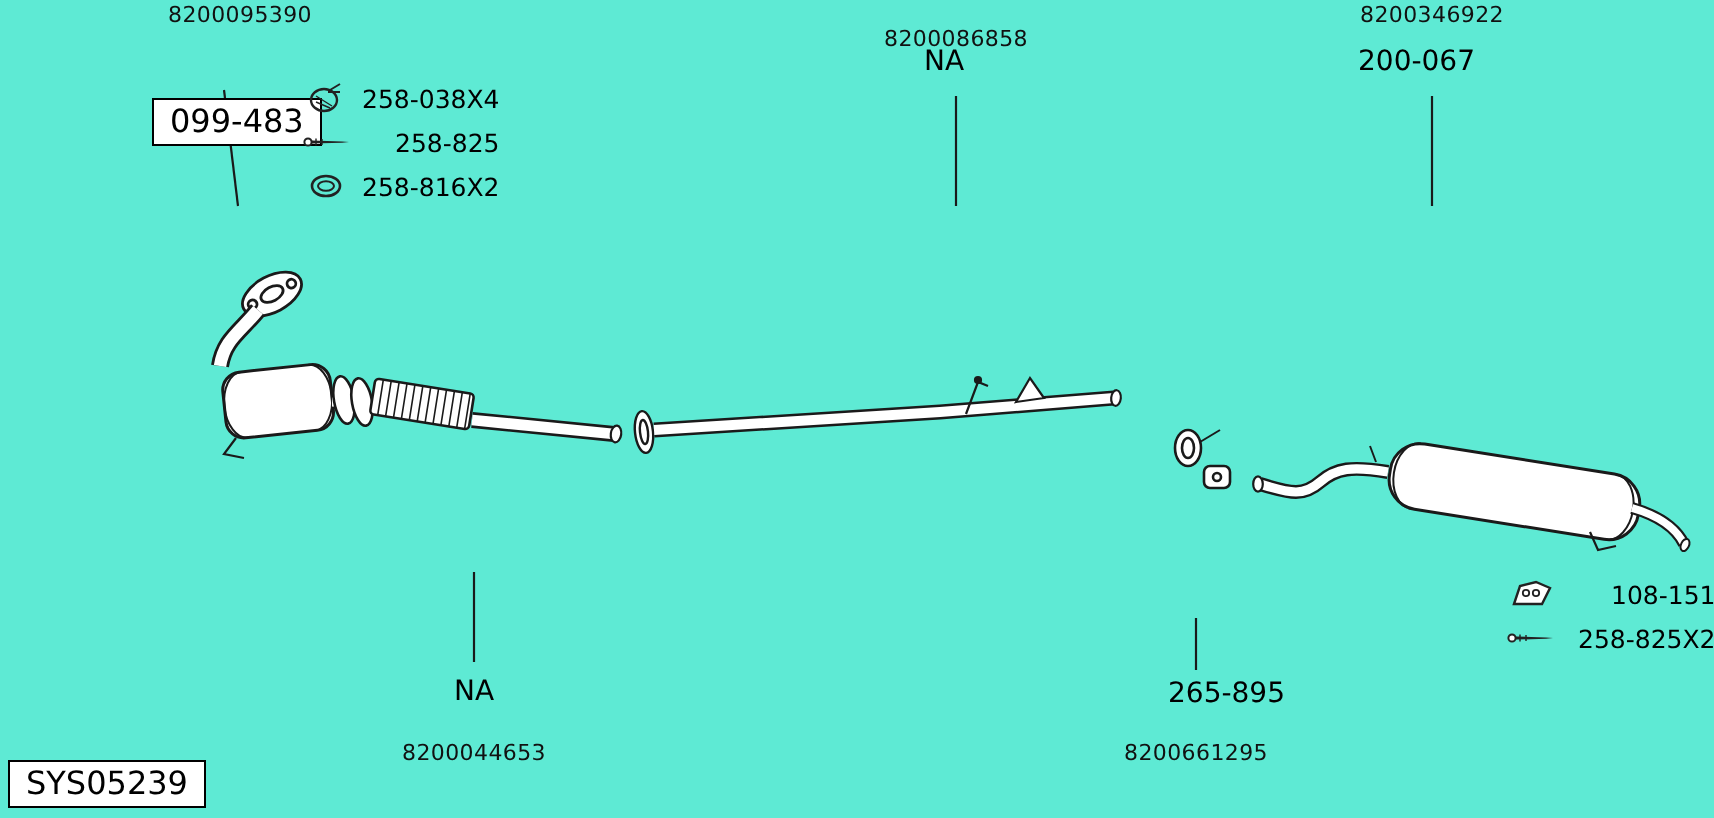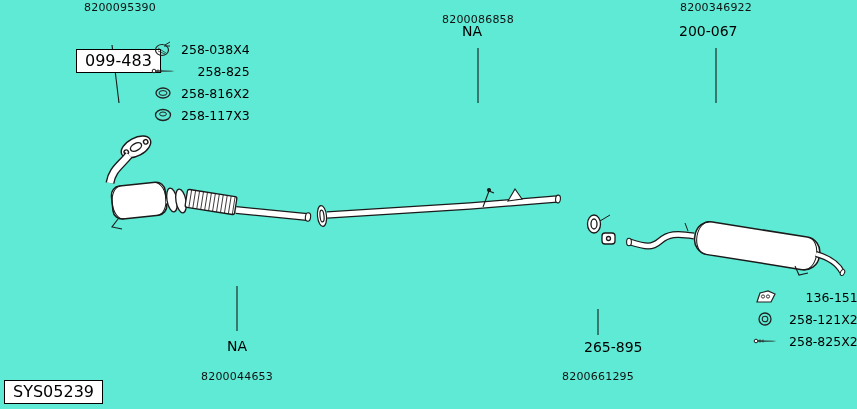--- a/index.html
+++ b/index.html
@@ -150,29 +150,20 @@
     </div>
     <div class="prow">
       <span class="ic-wrap">
         <svg width="26" height="18" viewBox="0 0 26 18">
           <ellipse cx="12" cy="9" rx="7" ry="5" fill="none" stroke="#222" stroke-width="1.3"></ellipse>
           <ellipse cx="12" cy="9" rx="4" ry="2.4" fill="none" stroke="#222" stroke-width="1"></ellipse>
         </svg>
       </span>
       <span class="lbl">258-816X2</span>
     </div>
-    <div class="prow">
-      <span class="ic-wrap">
-        <svg width="26" height="18" viewBox="0 0 26 18">
-          <ellipse cx="12" cy="9" rx="7.5" ry="5.5" fill="none" stroke="#222" stroke-width="1.3"></ellipse>
-          <ellipse cx="12" cy="8" rx="3.4" ry="2" fill="none" stroke="#222" stroke-width="1"></ellipse>
-        </svg>
-      </span>
-      <span class="lbl">258-117X3</span>
-    </div>
   </div>
 
   <div class="abs ref" style="left:428px; top:13px; width:100px;">8200086858</div>
   <div class="abs big" style="left:462px; top:23px;">NA</div>
 
   <div class="abs ref" style="left:666px; top:1px; width:100px;">8200346922</div>
   <div class="abs big" style="left:679px; top:23px;">200-067</div>
 
   <div class="abs big" style="left:227px; top:338px;">NA</div>
   <div class="abs ref" style="left:182px; top:370px; width:110px;text-align:center;">8200044653</div>
@@ -182,30 +173,21 @@
 
   <div class="plist" style="left:753px; top:286px;">
     <div class="prow">
       <span class="ic-wrap" style="width:36px;">
         <svg width="28" height="18" viewBox="0 0 28 18">
           <path d="M4 14 L7 5 L15 3 L22 6 L18 14 Z" fill="#fff" stroke="#222" stroke-width="1.2"></path>
           <circle cx="10" cy="8.5" r="1.6" fill="none" stroke="#222" stroke-width="0.9"></circle>
           <circle cx="15" cy="8.5" r="1.6" fill="none" stroke="#222" stroke-width="0.9"></circle>
         </svg>
       </span>
-      <span class="lbl">136-151</span>
-    </div>
-    <div class="prow">
-      <span class="ic-wrap" style="width:36px;">
-        <svg width="28" height="18" viewBox="0 0 28 18">
-          <circle cx="12" cy="9" r="6" fill="none" stroke="#222" stroke-width="1.3"></circle>
-          <circle cx="12" cy="9" r="2.8" fill="none" stroke="#222" stroke-width="1.1"></circle>
-        </svg>
-      </span>
-      <span class="lbl">258-121X2</span>
+      <span class="lbl">108-151</span>
     </div>
     <div class="prow">
       <span class="ic-wrap" style="width:36px;">
         <svg width="28" height="16" viewBox="0 0 28 16">
           <circle cx="3" cy="8" r="1.8" fill="#fff" stroke="#222" stroke-width="1"></circle>
           <path d="M5 7.3 L20 7.7 L23.5 8 L20 8.4 L5 8.8 Z" fill="#222"></path>
           <path d="M7 6.3 L7 9.7 M10 6.5 L10 9.5" stroke="#222" stroke-width="0.7"></path>
         </svg>
       </span>
       <span class="lbl">258-825X2</span>

